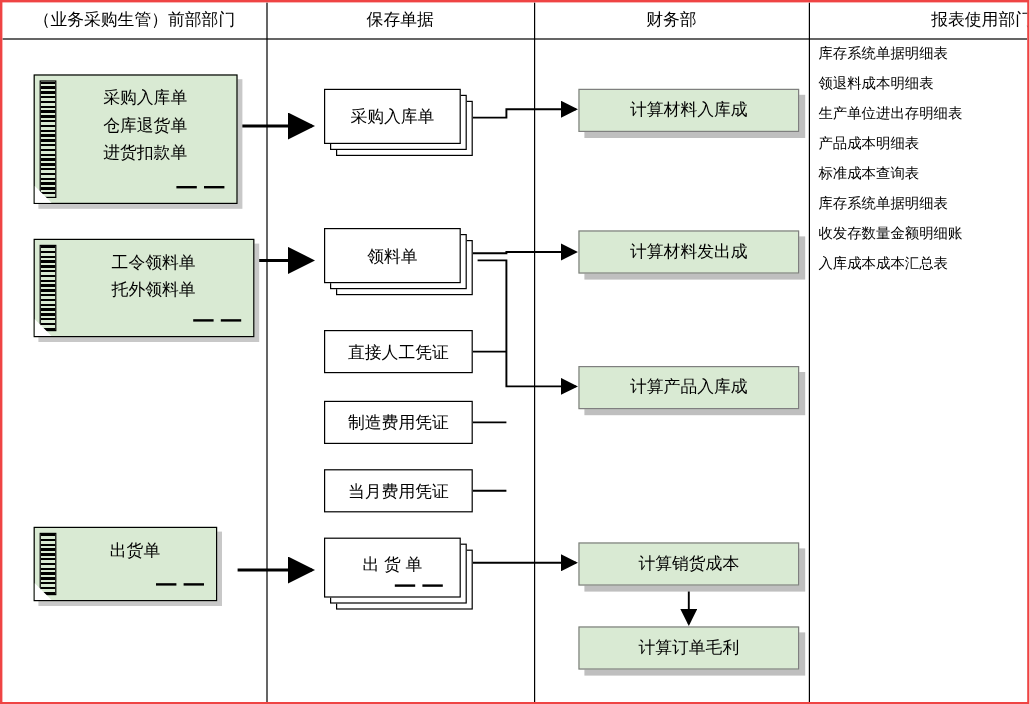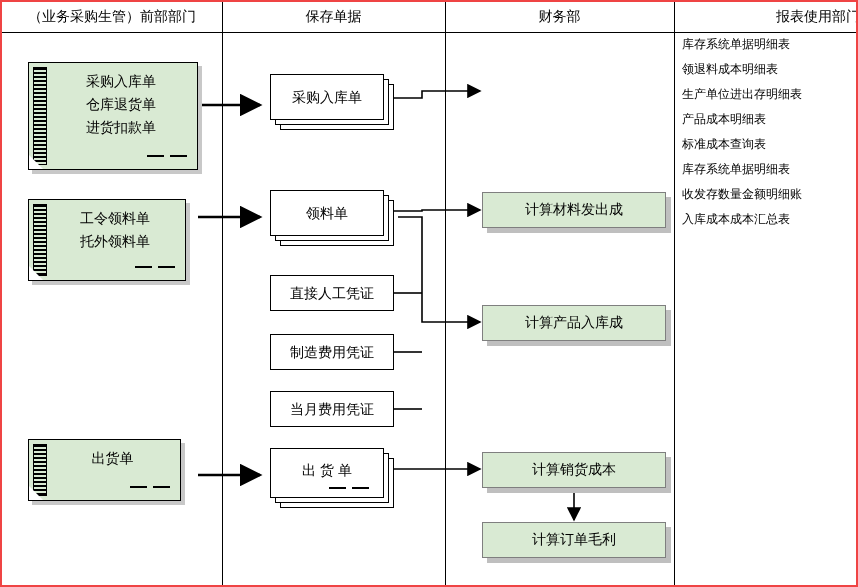--- a/index.html
+++ b/index.html
@@ -211,21 +211,21 @@
     <div class="btext" style="top:10px;">采购入库单</div>
     <div class="btext" style="top:33px;">仓库退货单</div>
     <div class="btext" style="top:56px;">进货扣款单</div>
     <div class="lines">
         <i></i>
         <i></i>
       </div>
     <div class="dogear"></div>
   </div>
 
-  <div class="book" style="left:26px; top:197px; width:158px; height:82px;">
+  <div class="book" style="left:26px; top:197px; width:184px; height:82px;">
     <div class="binding"></div>
     <div class="btext" style="top:10px;">工令领料单</div>
     <div class="btext" style="top:33px;">托外领料单</div>
     <div class="lines">
         <i></i>
         <i></i>
       </div>
     <div class="dogear"></div>
   </div>
 
@@ -278,20 +278,23 @@
     <div class="sheet s2" style="width:114px; height:50px;"></div>
     <div class="sheet s1" style="width:114px; height:50px;">
       <div class="label" style="top:13px;">出 货 单</div>
       <div class="lines" style="right:14px; bottom:8px;">
           <i></i>
           <i></i>
         </div>
     </div>
   </div>
 
+  <div class="proc" style="left:480px; top:72px; width:184px; height:36px;">
+    <span>计算材料入库成</span>
+  </div>
 
   <div class="proc" style="left:480px; top:190px; width:184px; height:36px;">
     <span>计算材料发出成</span>
   </div>
 
   <div class="proc" style="left:480px; top:303px; width:184px; height:36px;">
     <span>计算产品入库成</span>
   </div>
 
   <div class="proc" style="left:480px; top:450px; width:184px; height:36px;">

